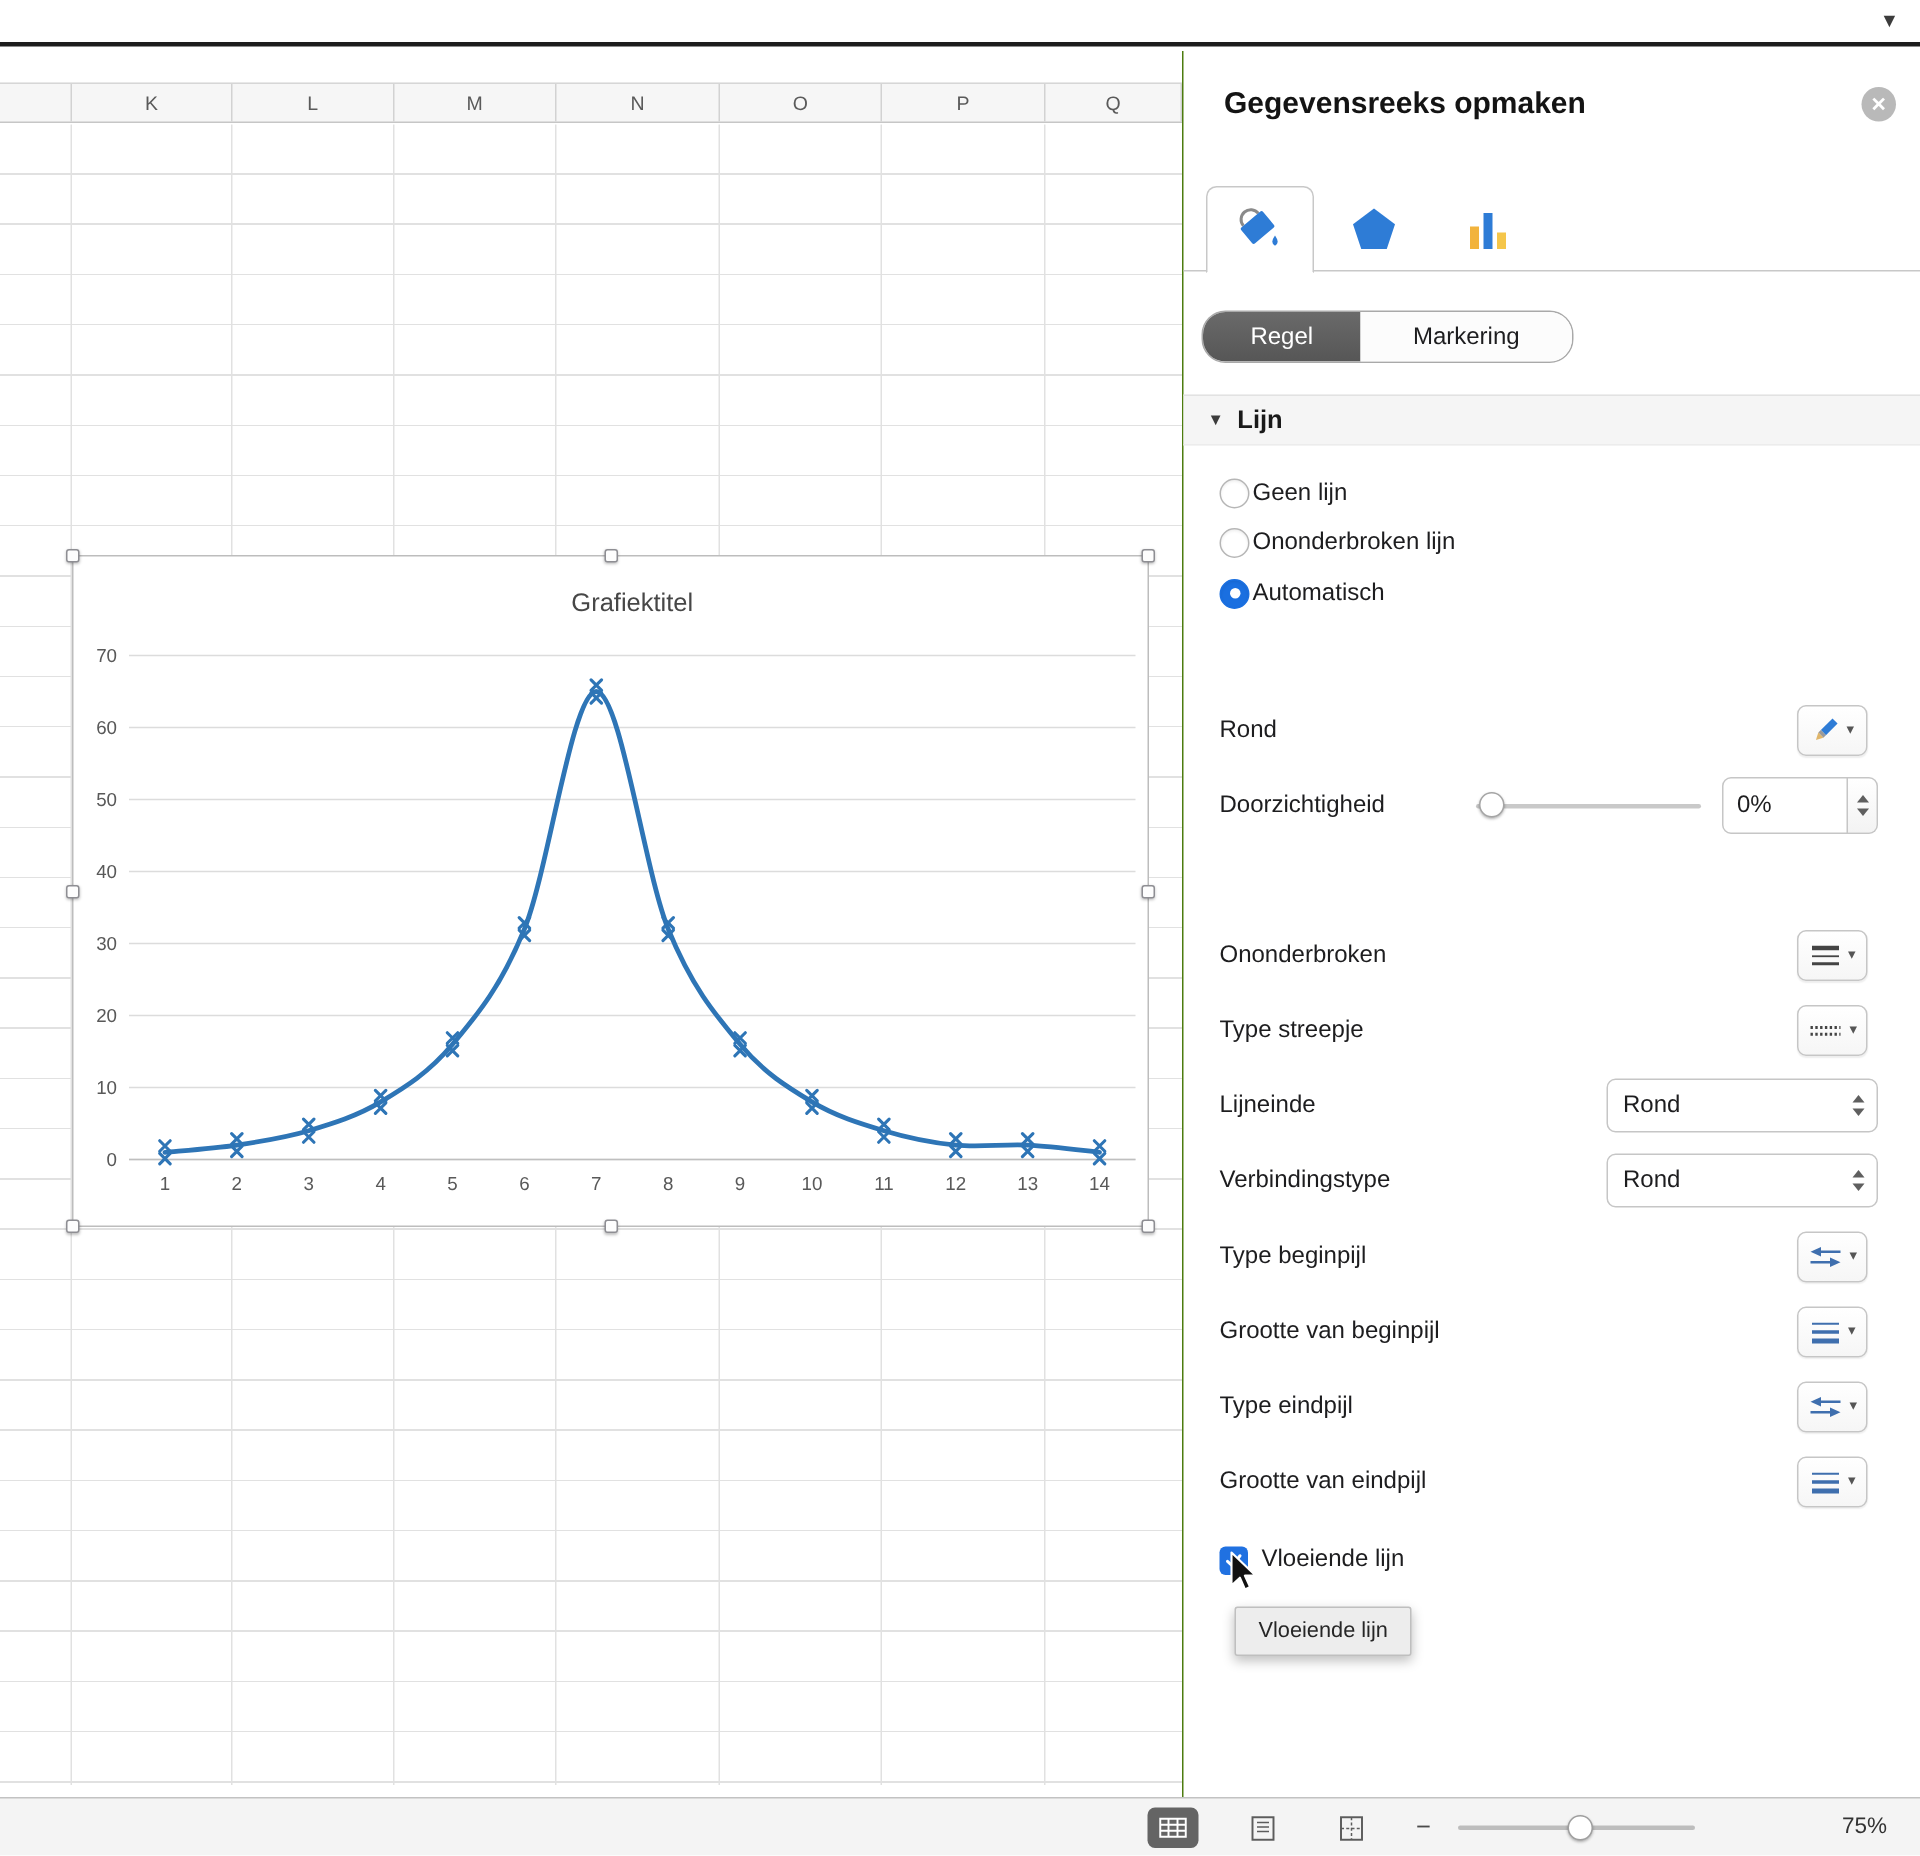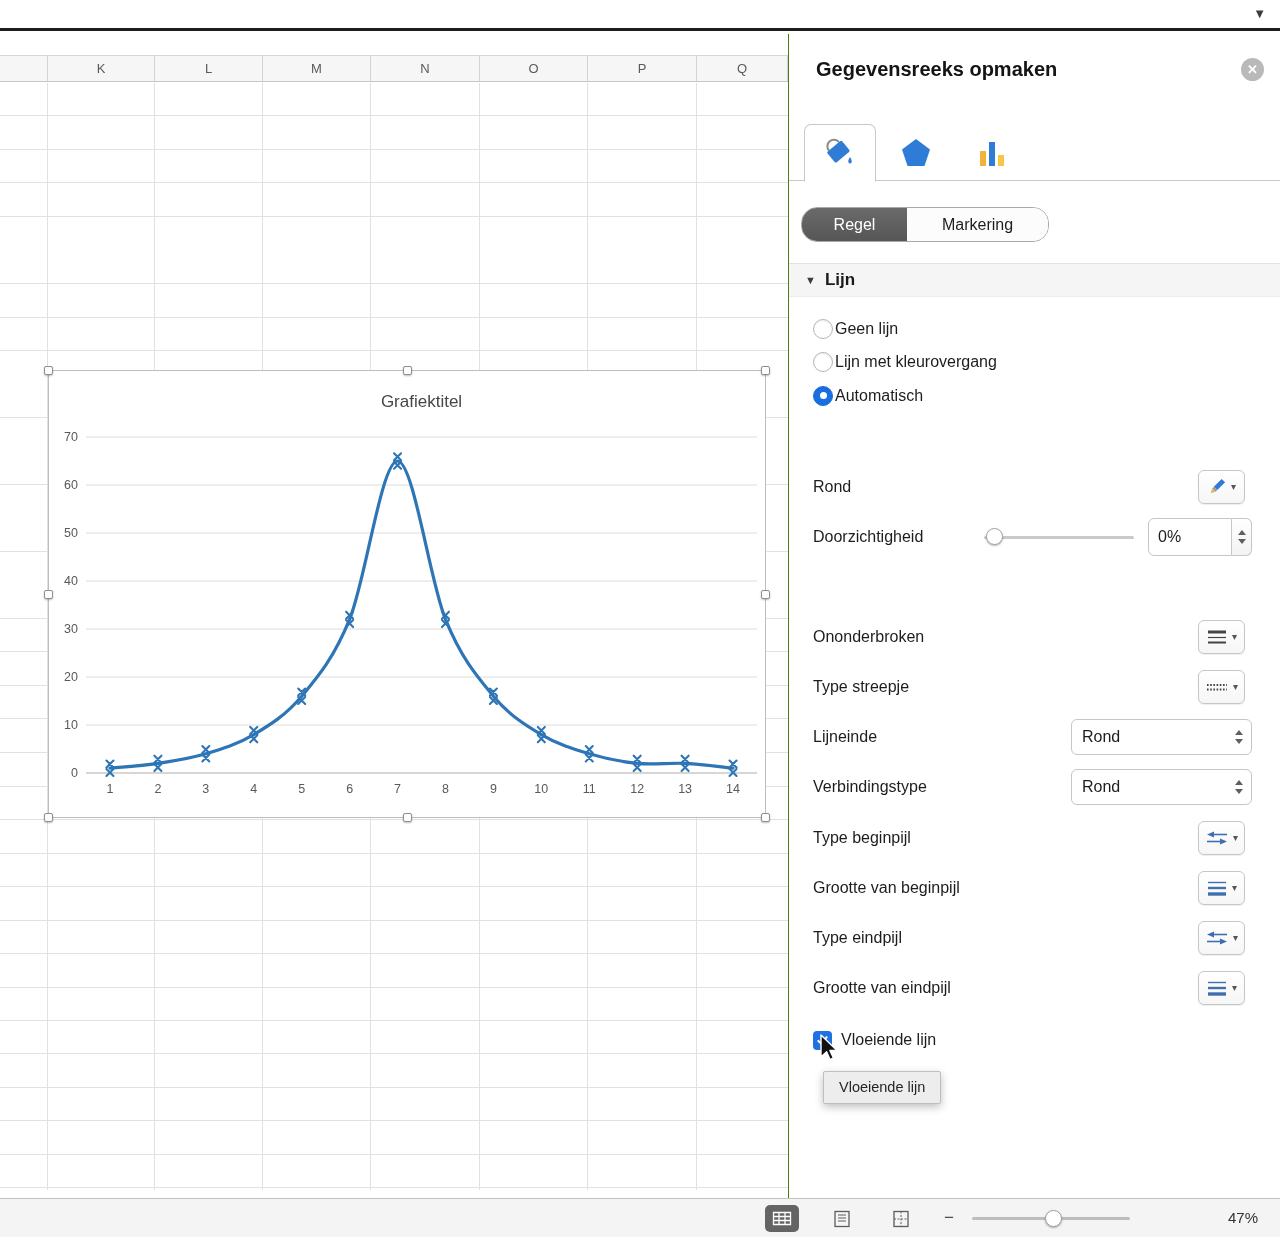--- a/index.html
+++ b/index.html
@@ -263,21 +263,21 @@
     <span class="sect-label">Lijn</span>
   </div>
 
   <div class="radios">
     <div class="radio-row">
       <span class="radio"></span>
       <span class="rlabel">Geen lijn</span>
     </div>
     <div class="radio-row">
       <span class="radio"></span>
-      <span class="rlabel">Lijn met kleurovergang</span>
+      <span class="rlabel">Ononderbroken lijn</span>
     </div>
     <div class="radio-row">
       <span class="radio sel"></span>
       <span class="rlabel">Automatisch</span>
     </div>
   </div>
 
   <div class="prow" style="top:435px">
     <span class="plabel">Rond</span>
     <div class="icon-btn">
@@ -439,14 +439,14 @@
   <div class="view-btn" id="vb3">
     <svg width="22" height="18" viewBox="0 0 22 18">
       <rect x="4" y="1.5" width="14" height="15" stroke="#5c5c5c" fill="none" stroke-width="1.3"></rect>
       <line x1="4" y1="9" x2="18" y2="9" stroke="#5c5c5c" stroke-dasharray="2 1.5"></line>
       <line x1="11" y1="1.5" x2="11" y2="16.5" stroke="#5c5c5c" stroke-dasharray="2 1.5"></line>
     </svg>
   </div>
   <span id="zoom-minus">−</span>
   <div id="zoom-track"></div>
   <div id="zoom-knob"></div>
-  <span id="zoom-label">47%</span>
+  <span id="zoom-label">75%</span>
 </div>
 
 </body></html>

